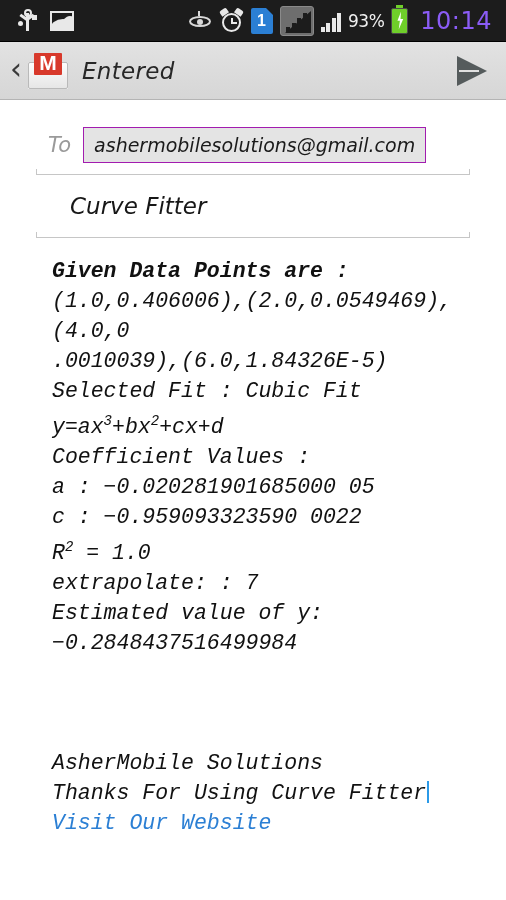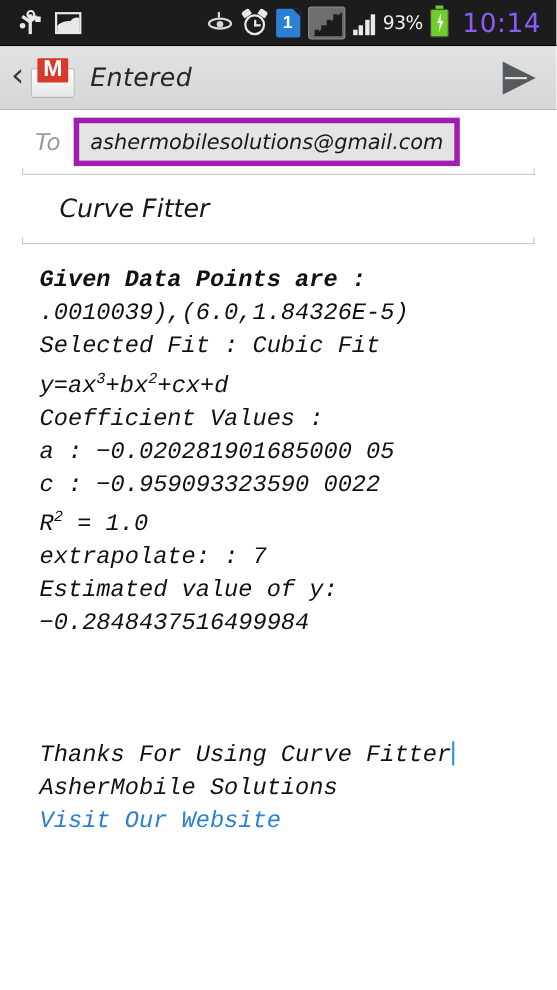--- a/index.html
+++ b/index.html
@@ -116,32 +116,32 @@
                     display:flex; align-items:center; justify-content:center; }
   .ab-title{ font-family:"DejaVu Sans", sans-serif; font-size:23px; color:#272727;
              margin-left:14px; font-style:italic; letter-spacing:0.3px; }
   .send-btn{ margin-left:auto; width:44px; height:34px; display:flex; align-items:center; justify-content:center; }
   .send-arrow{ width:0; height:0; border-left:30px solid #555b5c;
                border-top:15px solid transparent; border-bottom:15px solid transparent;
                position:relative; }
   .send-arrow::after{ content:""; position:absolute; left:-28px; top:-1px; width:20px; height:2px; background:#e0e0e0; }
 
   
-  .compose{ padding:0; background:#ffffff; }
+  .compose{ padding:16px; background:#ffffff; }
   .field{ margin:0 20px; position:relative; }
   .underline{ height:1px; background:#c6c6c6; position:relative; }
   .underline::before, .underline::after{
     content:""; position:absolute; bottom:0; width:1px; height:6px; background:#c6c6c6; }
   .underline::before{ left:0; }
   .underline::after{ right:0; }
 
   .to-row{ display:flex; align-items:center; height:58px; padding-left:12px; }
   .to-label{ font-family:"DejaVu Sans", sans-serif; font-size:21px; color:#9a9a9a;
              font-style:italic; margin-right:12px; }
-  .to-chip{ background:#e4e4e4; border:5px solid #a21caf; padding:6px 10px;
+  .to-chip{ background:#e4e4e4; border:1px solid #a21caf; padding:6px 10px;
             font-family:"DejaVu Sans", sans-serif; font-size:19px; color:#1a1a1a; font-style:italic; }
 
   .subject-row{ height:62px; display:flex; align-items:center; padding-left:18px; }
   .subject-text{ font-family:"DejaVu Sans", sans-serif; font-size:23px; color:#171717; font-style:italic;margin-left:16px; }
 
   
   .body-area{ padding:18px 20px 0 36px; }
   .bline{ font-family:Liberation Mono, monospace; font-size:21.5px; color:#111111;
           font-style:italic; line-height:30px; white-space:pre-wrap; }
   .bline.bold{ font-weight:bold; }
@@ -234,36 +234,37 @@
 
   <div class="field">
     <div class="subject-row">
       <span class="subject-text">Curve Fitter</span>
     </div>
     <div class="underline"></div>
   </div>
 
   <div class="body-area">
     <div class="bline bold">Given Data Points are :</div>
+    <div class="bline">(1.0,0.406006),(2.0,0.0549469),(4.0,0</div>
     <div class="bline">.0010039),(6.0,1.84326E-5)</div>
     <div class="bline">Selected Fit : Cubic Fit</div>
 
     <div class="bline"><span>y=ax</span><span class="sup">3</span><span>+bx</span><span class="sup">2</span><span>+cx+d</span></div>
 
     <div class="bline">Coefficient Values :</div>
     <div class="bline">a : −0.020281901685000 05</div>
     <div class="bline">c : −0.959093323590 0022</div>
 
     <div class="bline"><span>R</span><span class="sup">2</span><span> = 1.0</span></div>
 
     <div class="bline">extrapolate: : 7</div>
     <div class="bline">Estimated value of y:</div>
     <div class="bline">−0.2848437516499984</div>
 
     <div class="bline blank"></div>
     <div class="bline blank"></div>
     <div class="bline blank"></div>
 
+    <div class="bline">AsherMobile Solutions</div>
     <div class="bline"><span>Thanks For Using Curve Fitter</span><span class="caret"></span></div>
-    <div class="bline">AsherMobile Solutions</div>
     <div class="bline link">Visit Our Website</div>
   </div>
 </div>
 
 </body></html>

